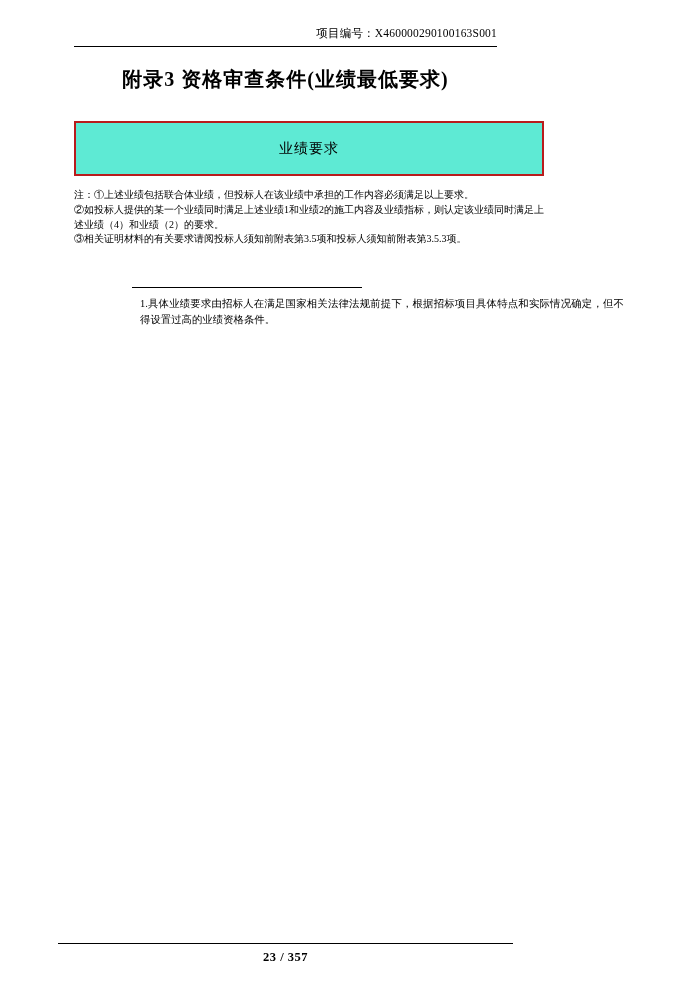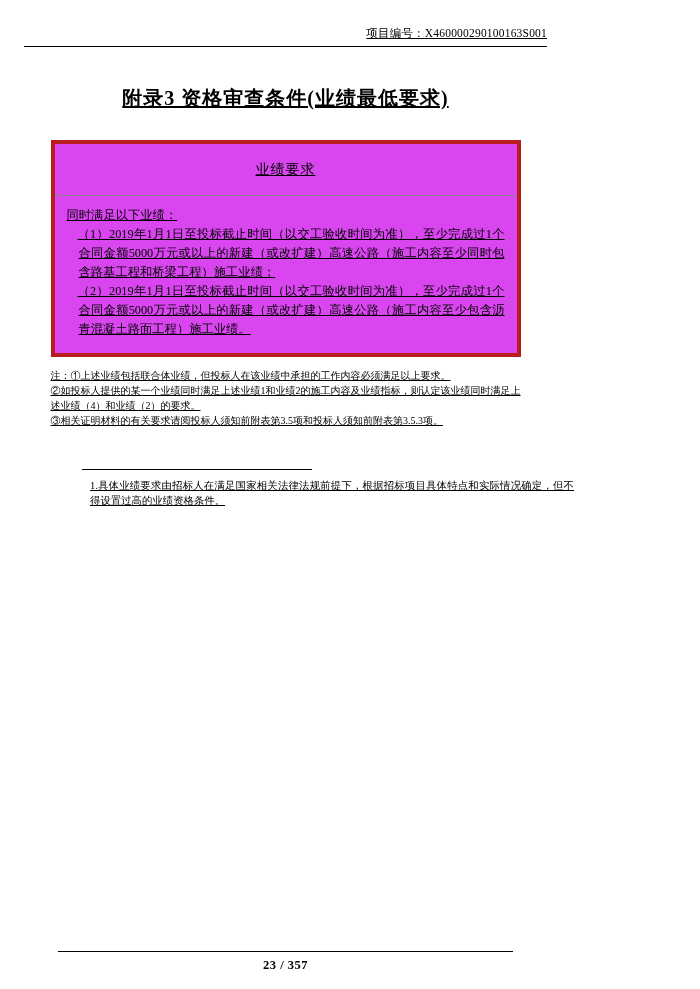--- a/index.html
+++ b/index.html
@@ -13,22 +13,21 @@
     font-family: "Liberation Serif", "DejaVu Serif", serif;
     color: #000000;
     position: relative;
     overflow: hidden;
   }
   .page {
     position: relative;
     width: 571px;
     height: 989px;
     box-sizing: border-box;
-    padding: 0 24px;
-    text-decoration: underline;
+    padding: 0 74px;
   }
 
   
   .header {
     padding-top: 26px;
     text-align: right;
     font-size: 11.5px;
     letter-spacing: 0.2px;
     white-space: nowrap;
   }
@@ -39,37 +38,37 @@
     font-family: "Liberation Serif", "DejaVu Serif", serif;
   }
   .header-rule {
     margin-top: 5px;
     border-top: 1px solid #000;
     height: 0;
   }
 
   
   .doc-title {
-    margin-top: 38px;
+    margin-top: 19px;
     text-align: center;
     font-size: 20px;
     font-weight: bold;
     letter-spacing: 1px;
   }
 
   
   .table-wrap {
     margin: 28px auto 0 auto;
     width: 470px;
   }
   .tbl {
     width: 100%;
-    border: 4px solid #b91c1c;
+    border: 2px solid #b91c1c;
     border-collapse: collapse;
-    background: #d946ef;
+    background: #5eead4;
   }
   .tbl .hdr-cell {
     border-bottom: 1px solid #8a8a8a;
     text-align: center;
     font-size: 14px;
     padding: 17px 8px 16px 8px;
     letter-spacing: 1px;
   }
   .tbl .body-cell {
     padding: 10px 12px 14px 12px;
@@ -118,21 +117,21 @@
     line-height: 1.5;
     text-align: justify;
   }
   .footnote p { margin: 8px; }
 
   
   .footer {
     position: absolute;
     left: 58px;
     right: 58px;
-    bottom: 16px;
+    bottom: 24px;
   }
   .footer-rule {
     border-top: 1px solid #000;
     height: 0;
   }
   .footer-num {
     margin-top: 6px;
     text-align: center;
     font-size: 12.5px;
     font-weight: bold;
@@ -150,27 +149,20 @@
   <div class="header-rule"></div>
 
   <div class="doc-title">附录3  资格审查条件(业绩最低要求)</div>
 
   <div class="table-wrap">
     <table class="tbl">
       <tbody>
           <tr>
         <td class="hdr-cell">业绩要求</td>
       </tr>
-      <tr>
-        <td class="body-cell">
-          <p>同时满足以下业绩：</p>
-          <p class="indent">（1）2019年1月1日至投标截止时间（以交工验收时间为准），至少完成过1个合同金额5000万元或以上的新建（或改扩建）高速公路（施工内容至少同时包含路基工程和桥梁工程）施工业绩；</p>
-          <p class="indent">（2）2019年1月1日至投标截止时间（以交工验收时间为准），至少完成过1个合同金额5000万元或以上的新建（或改扩建）高速公路（施工内容至少包含沥青混凝土路面工程）施工业绩。</p>
-        </td>
-      </tr>
     </tbody>
       </table>
   </div>
 
   <div class="notes">
     <p>注：①上述业绩包括联合体业绩，但投标人在该业绩中承担的工作内容必须满足以上要求。</p>
     <p>②如投标人提供的某一个业绩同时满足上述业绩1和业绩2的施工内容及业绩指标，则认定该业绩同时满足上述业绩（4）和业绩（2）的要求。</p>
     <p>③相关证明材料的有关要求请阅投标人须知前附表第3.5项和投标人须知前附表第3.5.3项。</p>
   </div>
 

